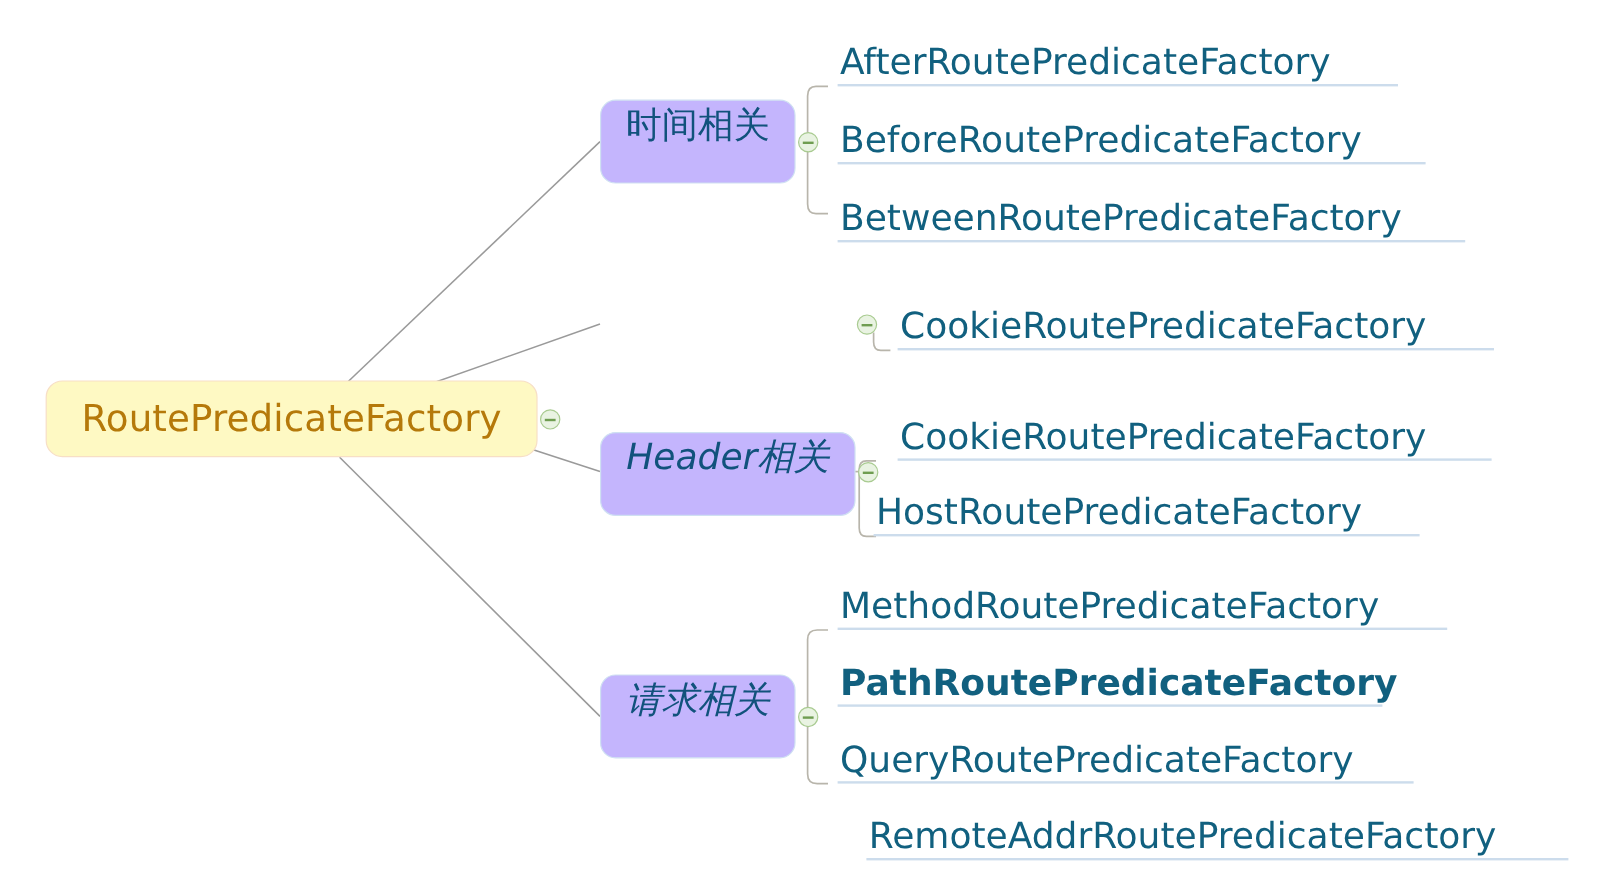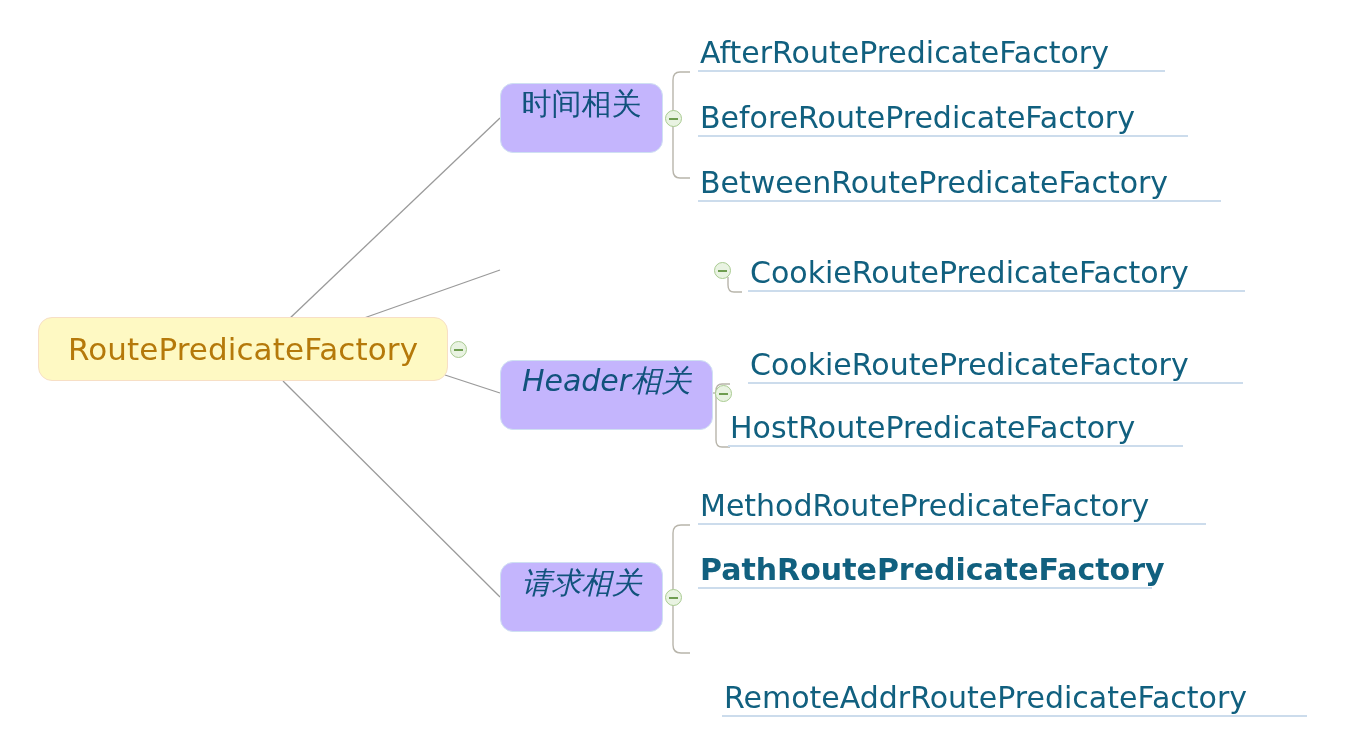--- a/index.html
+++ b/index.html
@@ -182,17 +182,20 @@
     <span class="branch-label">请求相关</span>
   </div>
   <div class="toggle" style="left:665px; top:589px;"></div>
 
   <div class="leaf-node" style="left:698px; top:481px; width:508px; height:44px;">
     <span class="leaf-label">MethodRoutePredicateFactory</span>
   </div>
   <div class="leaf-node" style="left:698px; top:545px; width:454px; height:44px;font-weight:bold;">
     <span class="leaf-label">PathRoutePredicateFactory</span>
   </div>
+  <div class="leaf-node" style="left:698px; top:609px; width:480px; height:44px;">
+    <span class="leaf-label">QueryRoutePredicateFactory</span>
+  </div>
   <div class="leaf-node" style="left:722px; top:673px; width:585px; height:44px;">
     <span class="leaf-label">RemoteAddrRoutePredicateFactory</span>
   </div>
 
 </div>
 
 </body></html>

